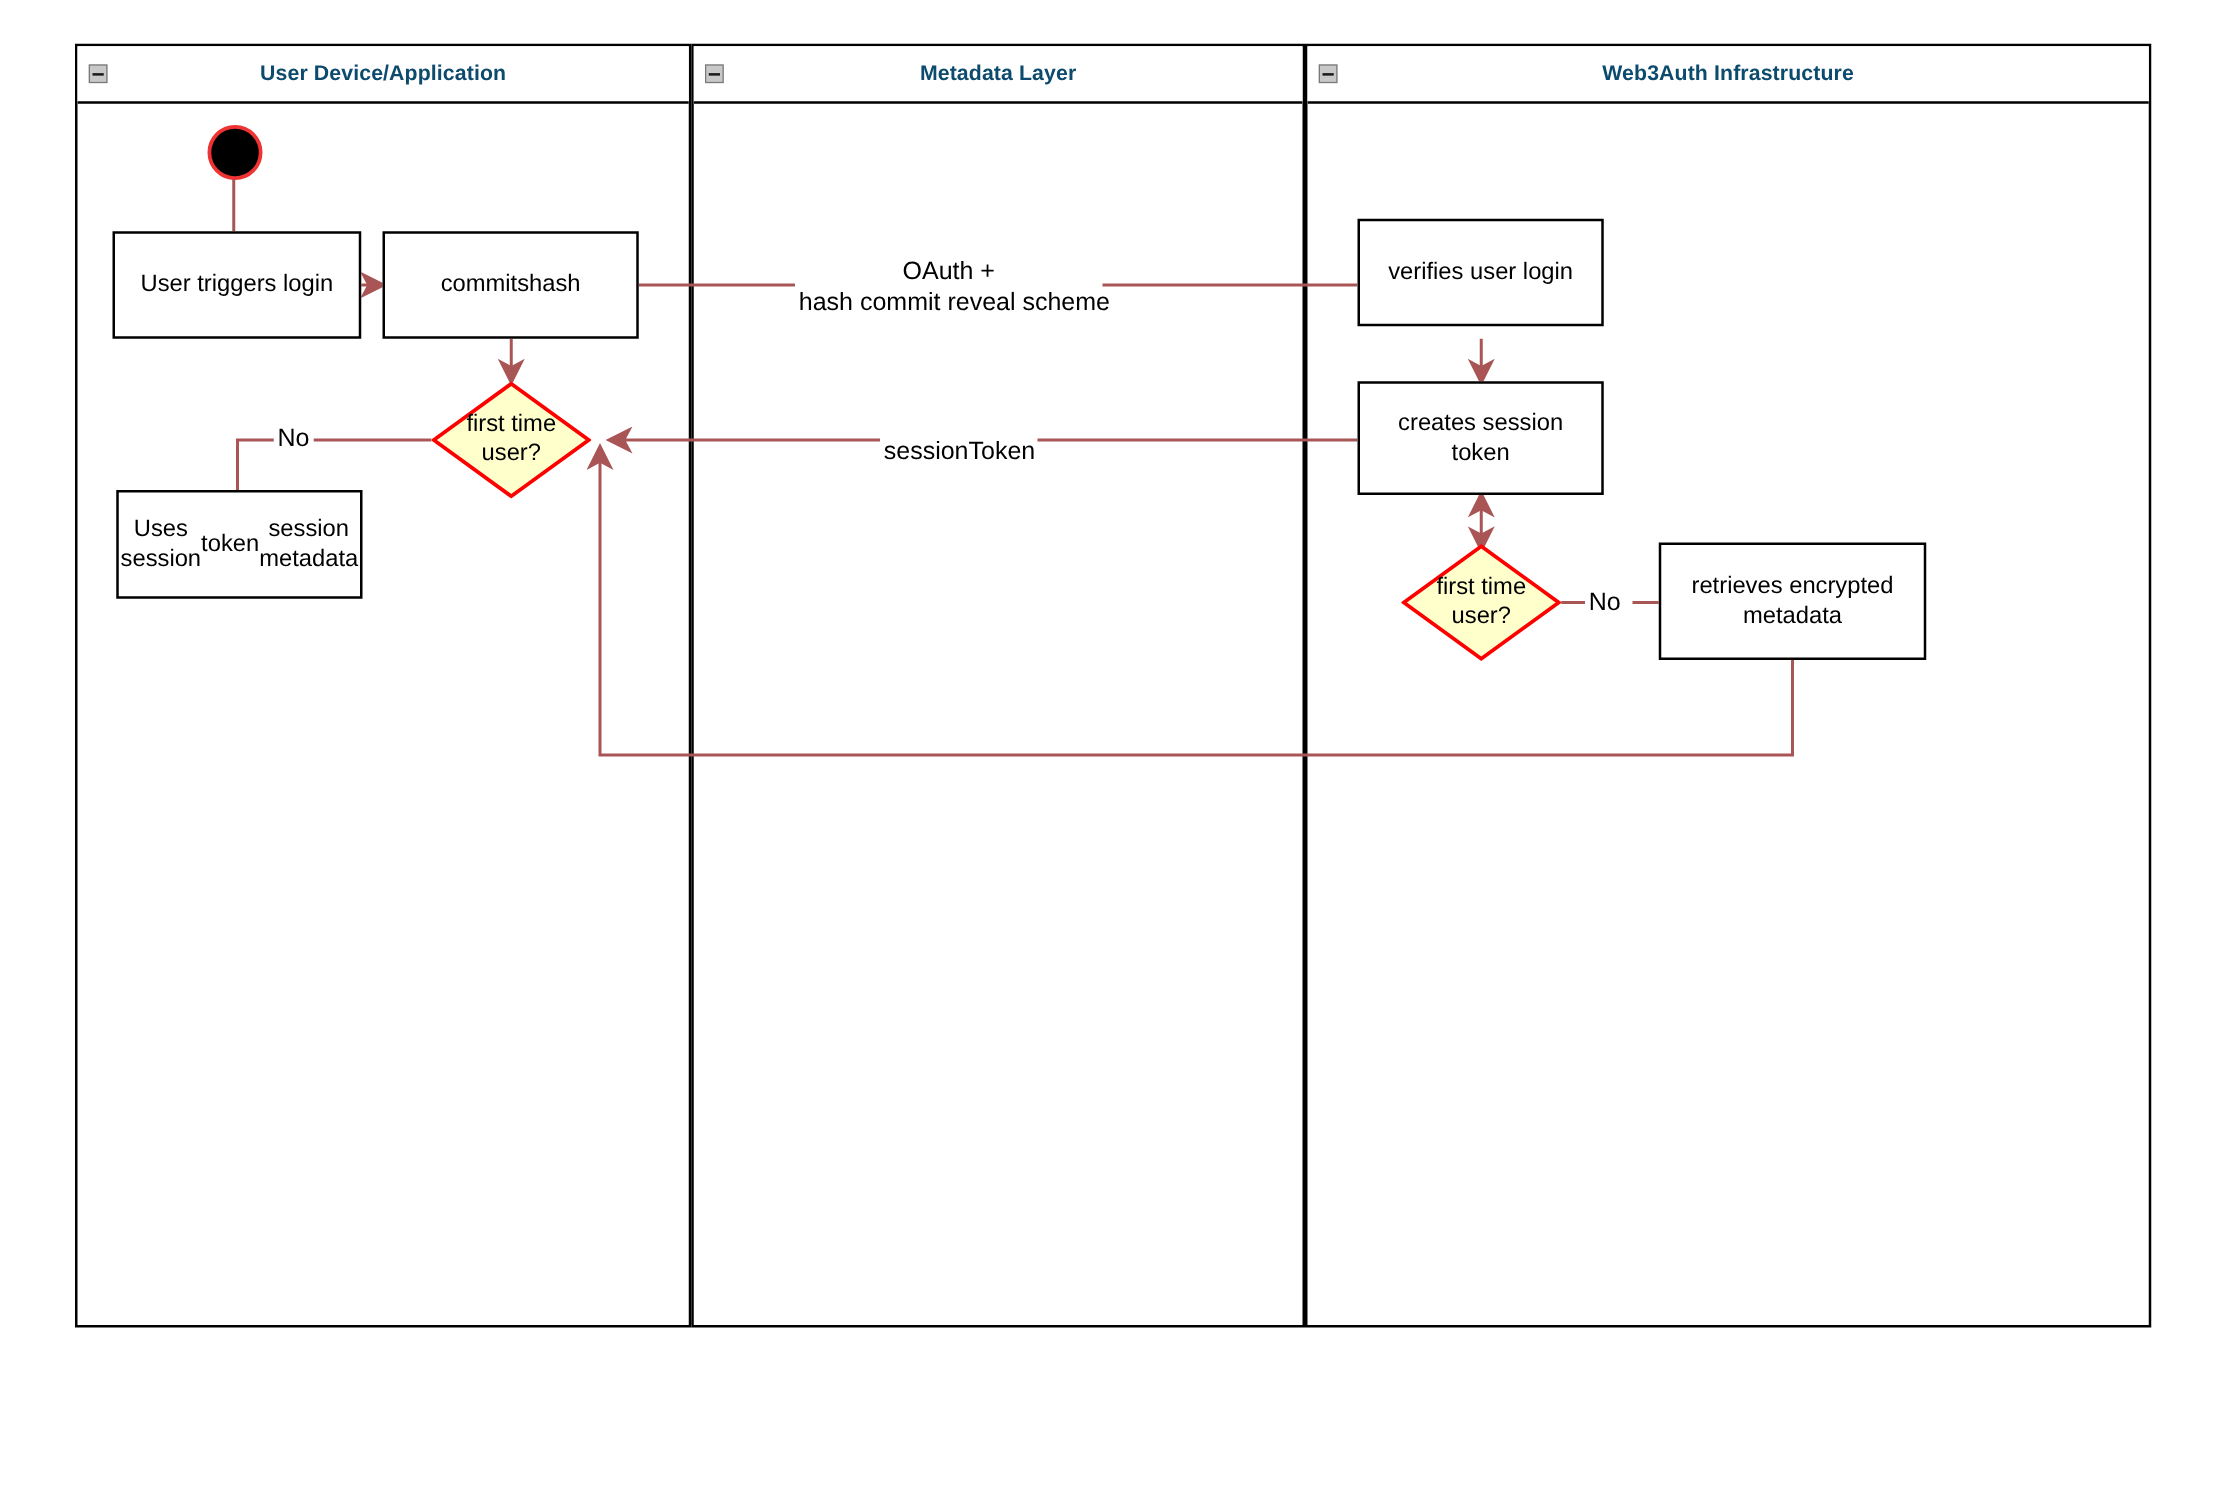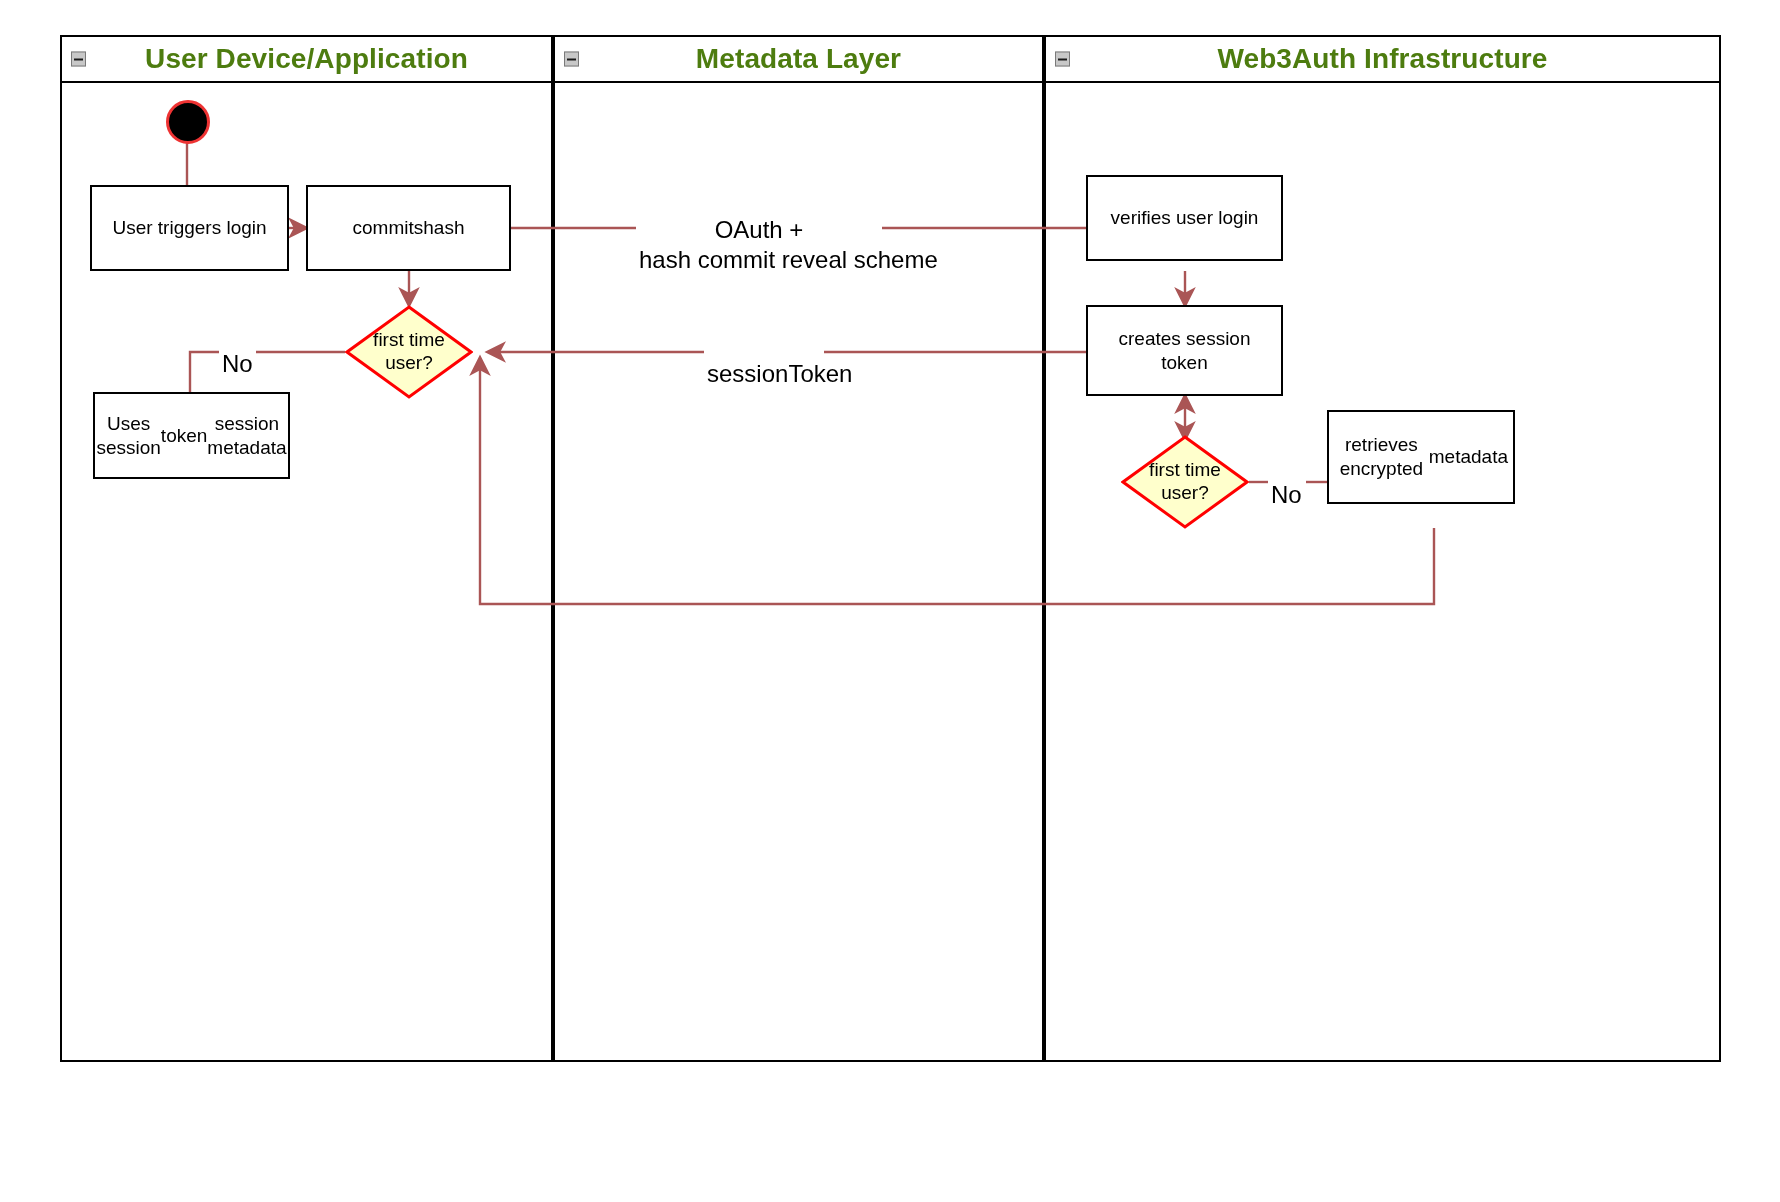--- a/index.html
+++ b/index.html
@@ -29,23 +29,23 @@
     position: relative;
     height: 46px;
     border-bottom: 2px solid #000000;
     box-sizing: border-box;
     display: flex;
     align-items: center;
     justify-content: center;
     background: #ffffff;
   }
   .lane-title {
-    font-size: 28px;
+    font-size: 17px;
     font-weight: bold;
-    color: #4d7c0f;
+    color: #0c4a6e;
     letter-spacing: 0.1px;
     white-space: nowrap;
   }
   .collapse-icon {
     position: absolute;
     left: 9px;
     top: 50%;
     transform: translateY(-50%);
     width: 15px;
     height: 15px;
@@ -119,28 +119,27 @@
     left: 0;
     top: 0;
     width: 1780px;
     height: 1202px;
     pointer-events: none;
   }
 
   
   .edge-label {
     position: absolute;
-    font-size: 24px;
+    font-size: 20px;
     color: #000000;
     background: #ffffff;
     white-space: nowrap;
     text-align: center;
     line-height: 1.25;
     padding: 0 3px;
-    margin-top: 10px;
   }
 </style>
 </head>
 <body>
 
 <div id="canvas">
 
   <div class="lane" id="lane0" style="left:60px; width:493px;">
     <div class="lane-header">
       <span class="collapse-icon">
@@ -248,21 +247,21 @@
       <polygon points="64,2 126,47 64,92 2,47" fill="#ffffcc" stroke="#ff0000" stroke-width="3"></polygon>
     </svg>
     <div class="diamond-label">
       <div>
         <div>first time</div>
         <div>user?</div>
       </div>
     </div>
   </div>
 
-  <div class="node" style="left:1327px; top:410px; width:188px; height:94px; ">
+  <div class="node" style="left:1327px; top:434px; width:214px; height:94px; flex-direction:column;">
     <span>retrieves encrypted</span>
     <span>metadata</span>
   </div>
 
   <div class="edge-label" style="left:636px; top:205px; width:240px;">
     <div>OAuth +</div>
     <div>hash commit reveal scheme</div>
   </div>
 
   <div class="edge-label" style="left:704px; top:349px; width:120px;">sessionToken</div>

